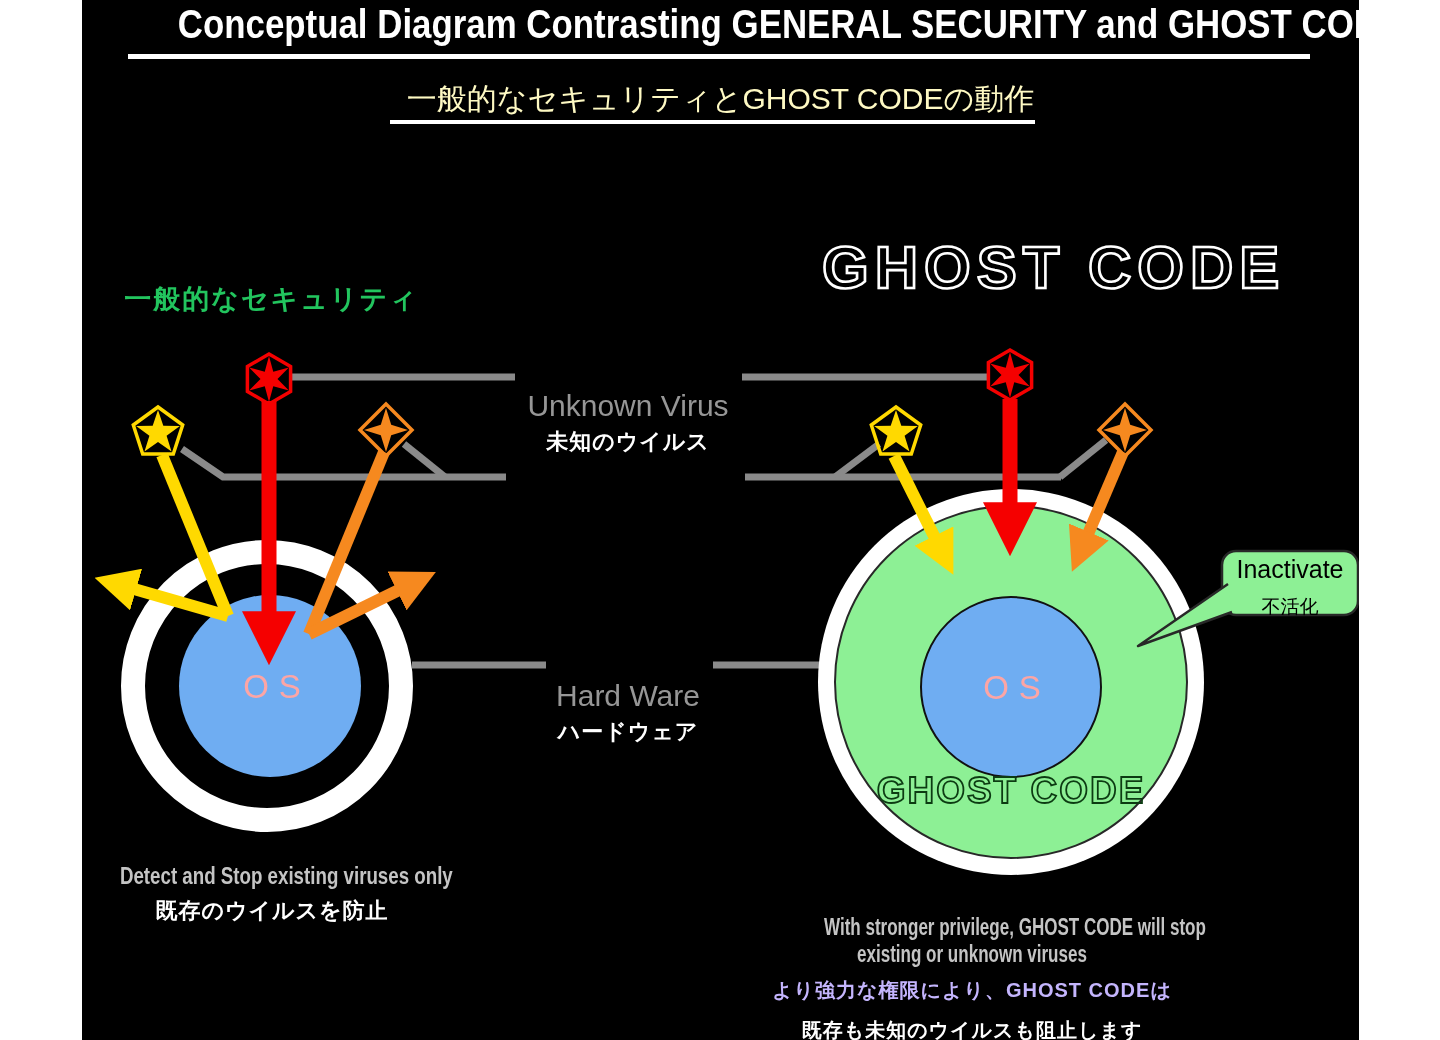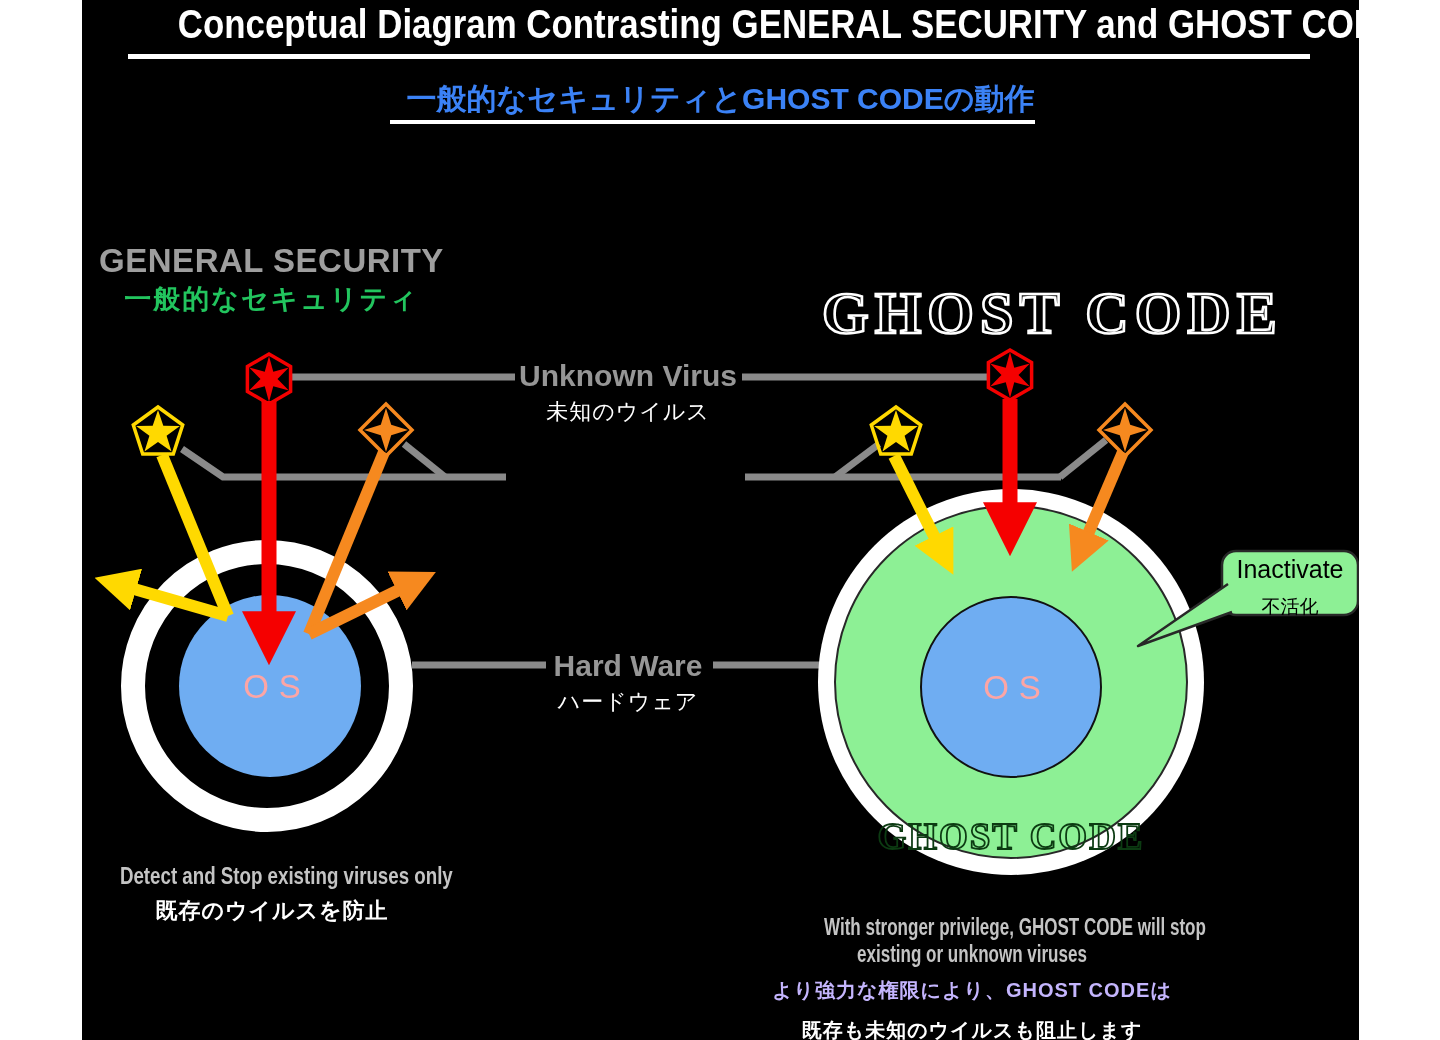--- a/index.html
+++ b/index.html
@@ -14,36 +14,36 @@
   .poster{position:absolute;left:82px;top:0;width:1277px;height:1040px;
     background:#000;overflow:hidden;}
   .abs{position:absolute;}
   .ctr{text-align:center;}
   .nowrap{white-space:nowrap;}
 
   .title{left:0;right:0;top:1px;color:#fff;font-weight:bold;font-size:41px;
     transform:scaleX(.85);}
   .rule{background:#fff;}
   .title-rule{left:46px;top:54px;width:1182px;height:5px;}
-  .subtitle{left:0;right:0;top:79px;color:#3b82f6;font-weight:bold;font-size:30px;}
+  .subtitle{left:0;right:0;top:79px;color:#fef9c3;font-weight:normal;font-size:30px;}
   .subtitle-rule{left:308px;top:120px;width:645px;height:4px;}
 
   .gs-head{left:-3px;top:242px;width:385px;font-weight:bold;font-size:33px;color:#9e9e9e;letter-spacing:.5px;}
   .gs-head-jp{left:-3px;top:281px;width:385px;font-weight:bold;font-size:27px;color:#22c55e;letter-spacing:2px;}
 
-  .pixelfont{font-family:Liberation Serif, serif;font-weight:bold;
-    color:transparent;margin-top:45px;-webkit-text-stroke:2.6px #fff;}
+  .pixelfont{font-family:Liberation Sans, sans-serif;font-weight:bold;
+    color:transparent;-webkit-text-stroke:2.6px #fff;}
   @supports not (-webkit-text-stroke:1px #000){ .pixelfont{color:#fff;} .pixelfont-dark{color:#0c3b12;} }
   .gc-head{left:740px;top:236px;width:380px;font-size:60px;letter-spacing:6px;line-height:64px;}
   .gc-ring-label{left:779px;top:770px;width:300px;font-size:37px;letter-spacing:2px;
     -webkit-text-stroke:1.8px #0c3b12;}
 
   .mid-label{left:396px;width:300px;}
-  .lbl-en{font-weight:bold;font-size:30px;color:var(--c-labelgray);}
-  .lbl-jp{font-weight:normal;font-size:22px;color:#fff;margin-top:4px;letter-spacing:1px;}
+  .lbl-en{font-weight:normal;font-size:30px;color:var(--c-labelgray);margin-top:30px;}
+  .lbl-jp{font-weight:bold;font-size:22px;color:#fff;margin-top:4px;letter-spacing:1px;}
   .lbl-unknown{top:359px;} .lbl-existing{top:460px;} .lbl-hardware{top:649px;}
 
   .os-label{width:120px;color:#fca5a5;font-size:33px;letter-spacing:10px;padding-left:10px;}
   .os-left{left:130px;top:668px;} .os-right{left:870px;top:669px;}
 
   .bubble-text{left:1140px;top:555px;width:136px;color:#000;}
   .bubble-en{font-size:25px;} .bubble-jp{font-size:19px;margin-top:10px;}
 
   .cap-left-en{left:-5px;top:862px;width:390px;font-weight:bold;font-size:24px;
     color:var(--c-captiongray);transform:scaleX(.78);}
@@ -137,21 +137,20 @@
       <polygon points="0,-26 26,0 0,26 -26,0" fill="none" style="stroke:var(--c-orange)" stroke-width="3.5"></polygon>
       <polygon style="fill:var(--c-orange)" points="0,-22 5.2,-5.2 22,0 5.2,5.2 0,22 -5.2,5.2 -22,0 -5.2,-5.2"></polygon>
     </g>
   </svg>
 
   <div class="abs ctr nowrap title">Conceptual Diagram Contrasting GENERAL SECURITY and GHOST CODE</div>
   <div class="abs rule title-rule"></div>
   <div class="abs ctr nowrap subtitle">一般的なセキュリティとGHOST CODEの動作</div>
   <div class="abs rule subtitle-rule"></div>
 
-  <div class="abs ctr nowrap gs-head">GENERAL SECURITY</div>
   <div class="abs ctr nowrap gs-head-jp">一般的なセキュリティ</div>
   <div class="abs ctr nowrap pixelfont gc-head">GHOST CODE</div>
 
   <div class="abs ctr mid-label lbl-unknown">
     <div class="lbl-en nowrap">Unknown Virus</div>
     <div class="lbl-jp nowrap">未知のウイルス</div>
   </div>
   <div class="abs ctr mid-label lbl-hardware">
     <div class="lbl-en nowrap">Hard Ware</div>
     <div class="lbl-jp nowrap">ハードウェア</div>

